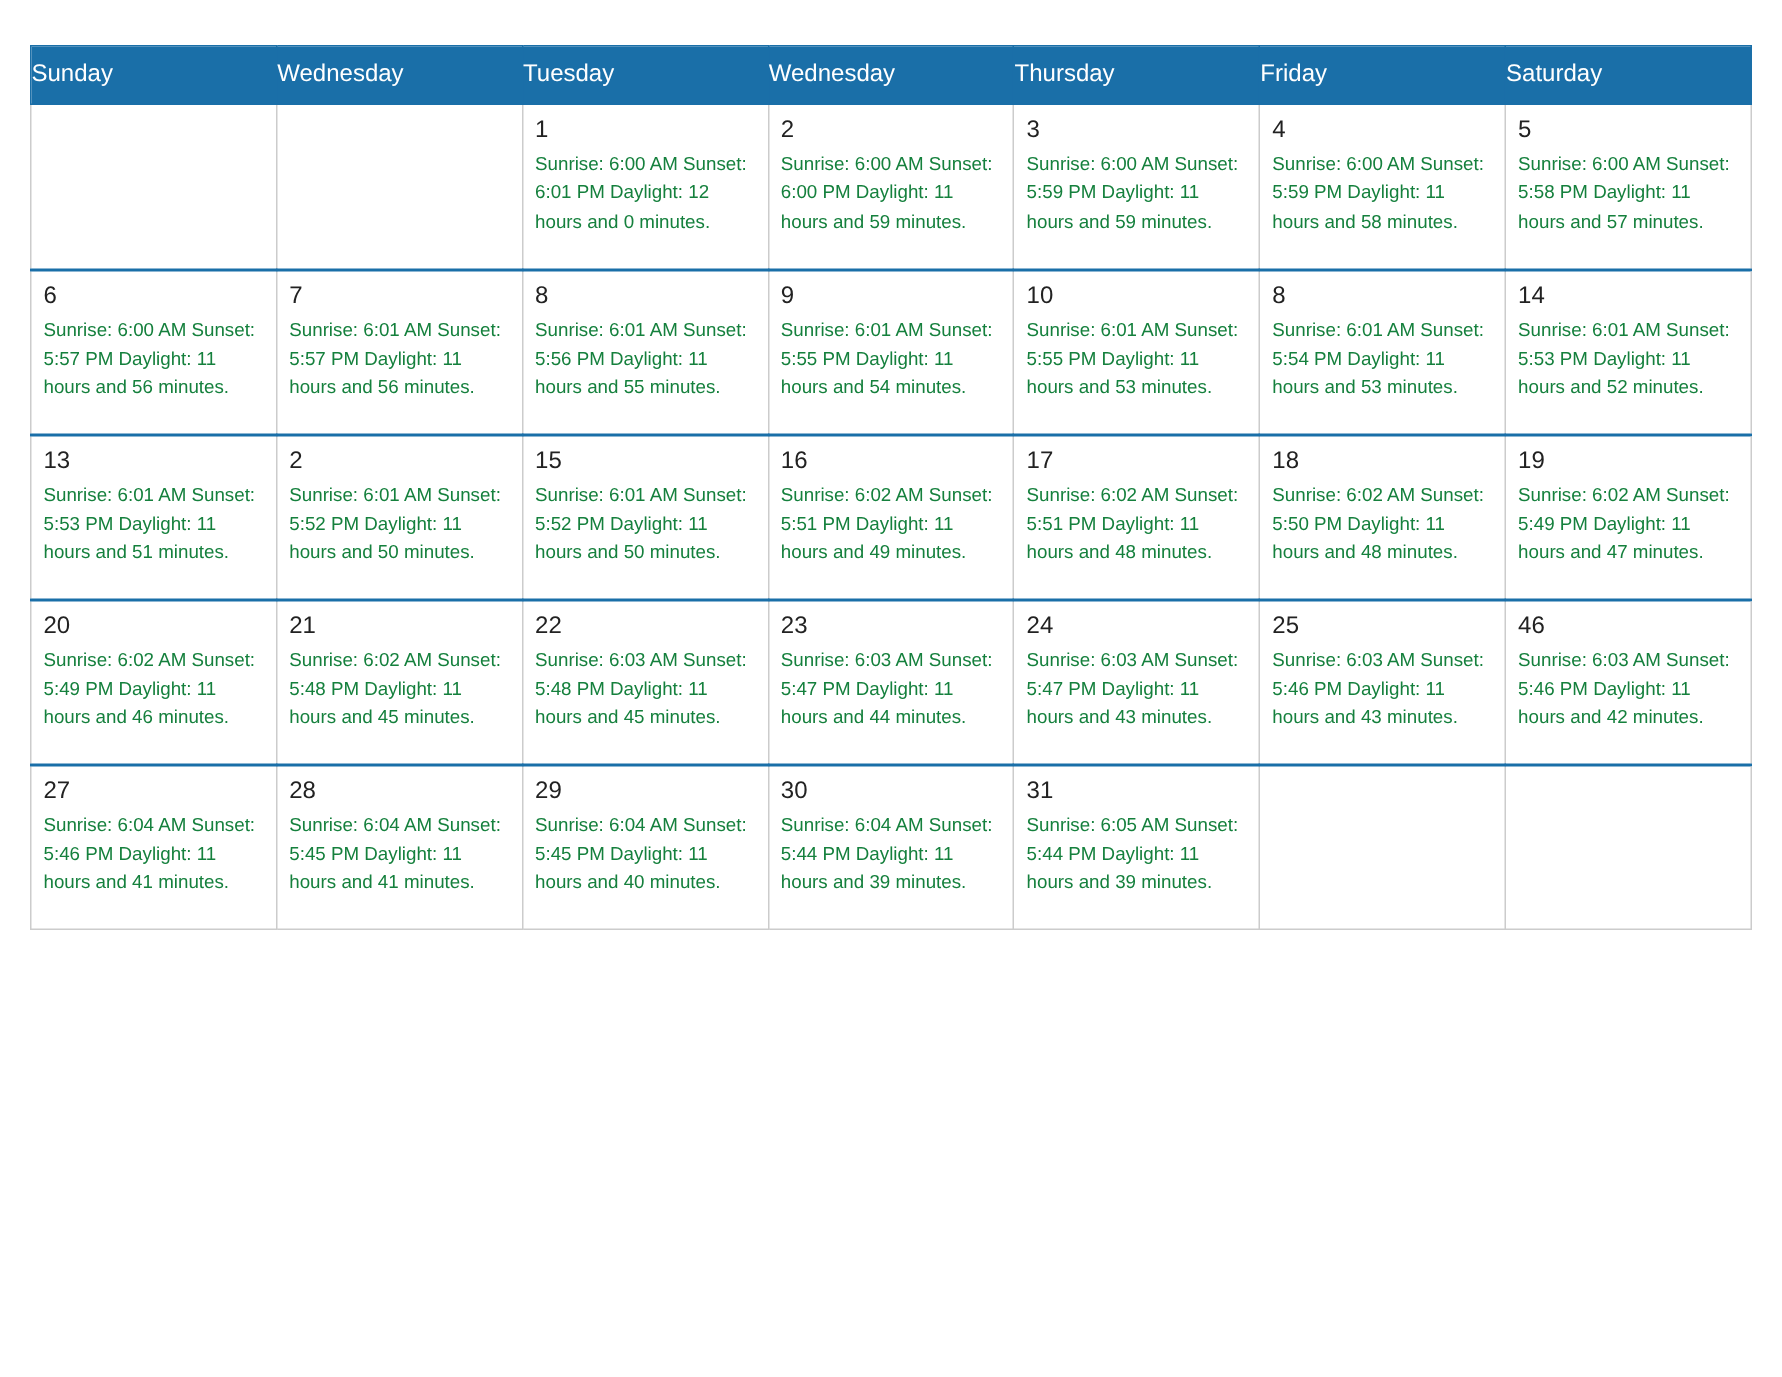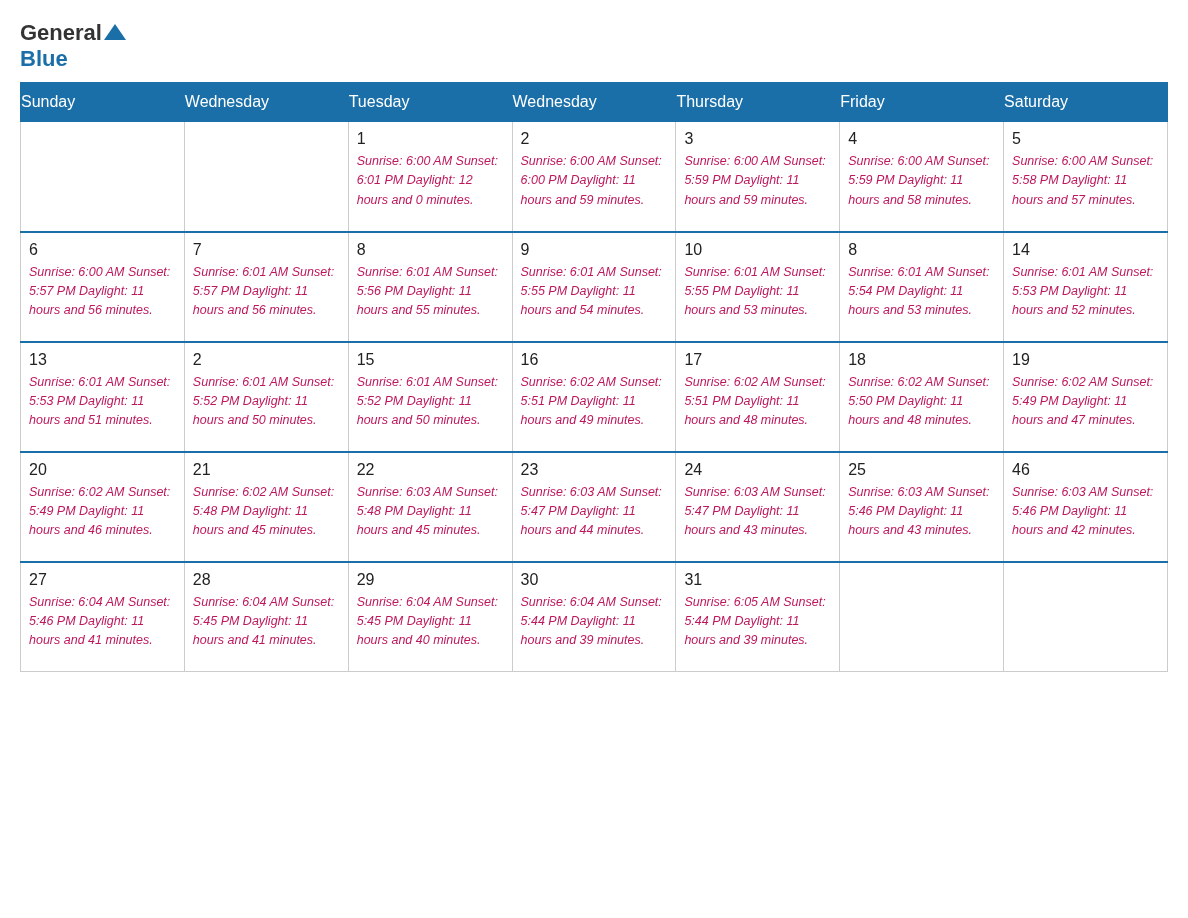--- a/index.html
+++ b/index.html
@@ -71,48 +71,34 @@
     }
     .day-number {
       font-size: 16px;
       color: #222;
       font-weight: normal;
       display: block;
       margin-bottom: 4px;
     }
     .day-info {
       font-size: 12.5px;
-      color: #be185d;
+      color: #15803d;
       line-height: 1.55;
-      font-style: italic;
     }
     .empty-cell {
       background: #fff;
     }
     .row-separator {
       border-top: 2px solid #1a6fa8;
     }
   </style>
 </head>
 <body>
 
 <div class="header">
-  <div class="logo-wrapper">
-    <div class="logo-top">
-      <span class="logo-text-general">General</span>
-      <div style="display:inline-block; margin-left:2px; margin-top:2px;">
-        <svg width="22" height="20" viewBox="0 0 22 20">
-          <polygon points="11,2 22,18 0,18" fill="#1a6fa8"></polygon>
-        </svg>
-      </div>
-    </div>
-    <div>
-      <span class="logo-text-blue">Blue</span>
-    </div>
-  </div>
   <div class="title-section">
   </div>
 </div>
 
 <table class="calendar-table">
   <thead>
     <tr>
       <th>Sunday</th>
       <th>Wednesday</th>
       <th>Tuesday</th>

